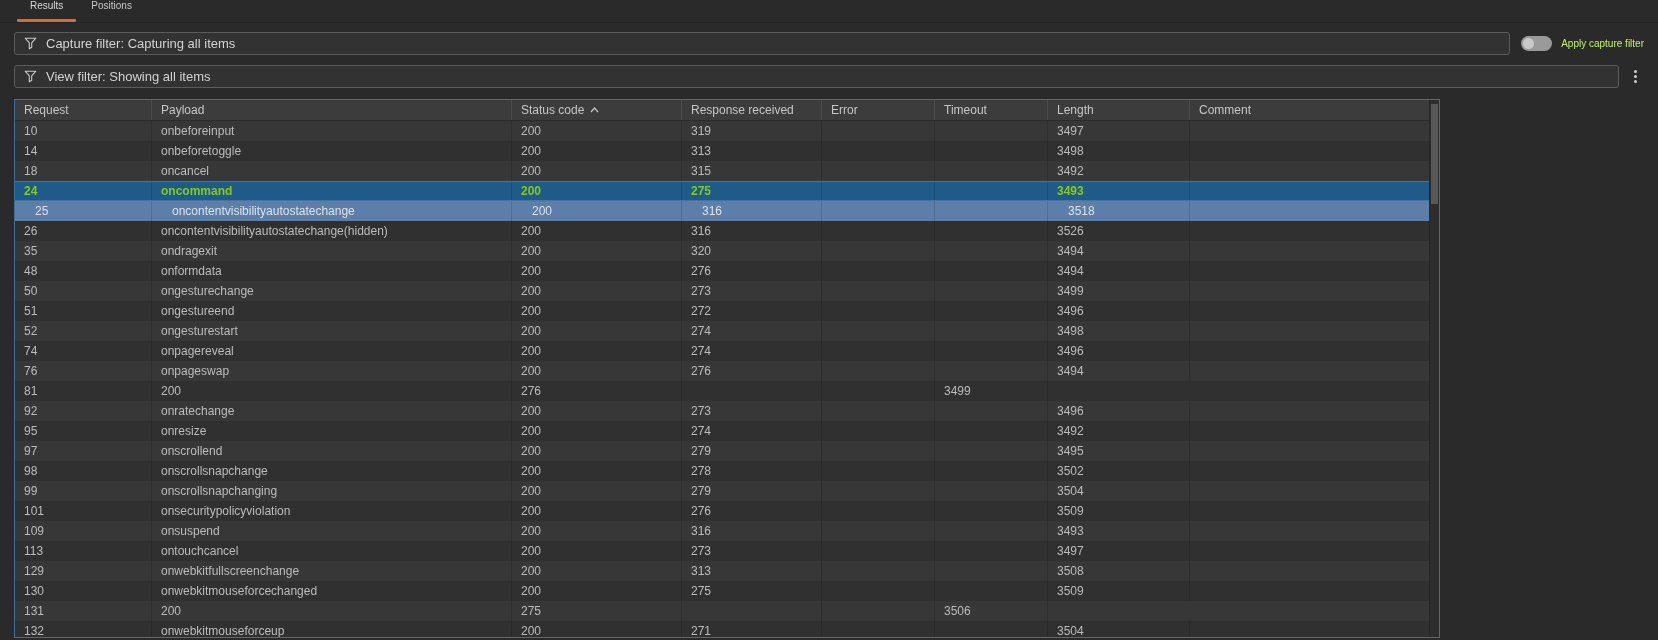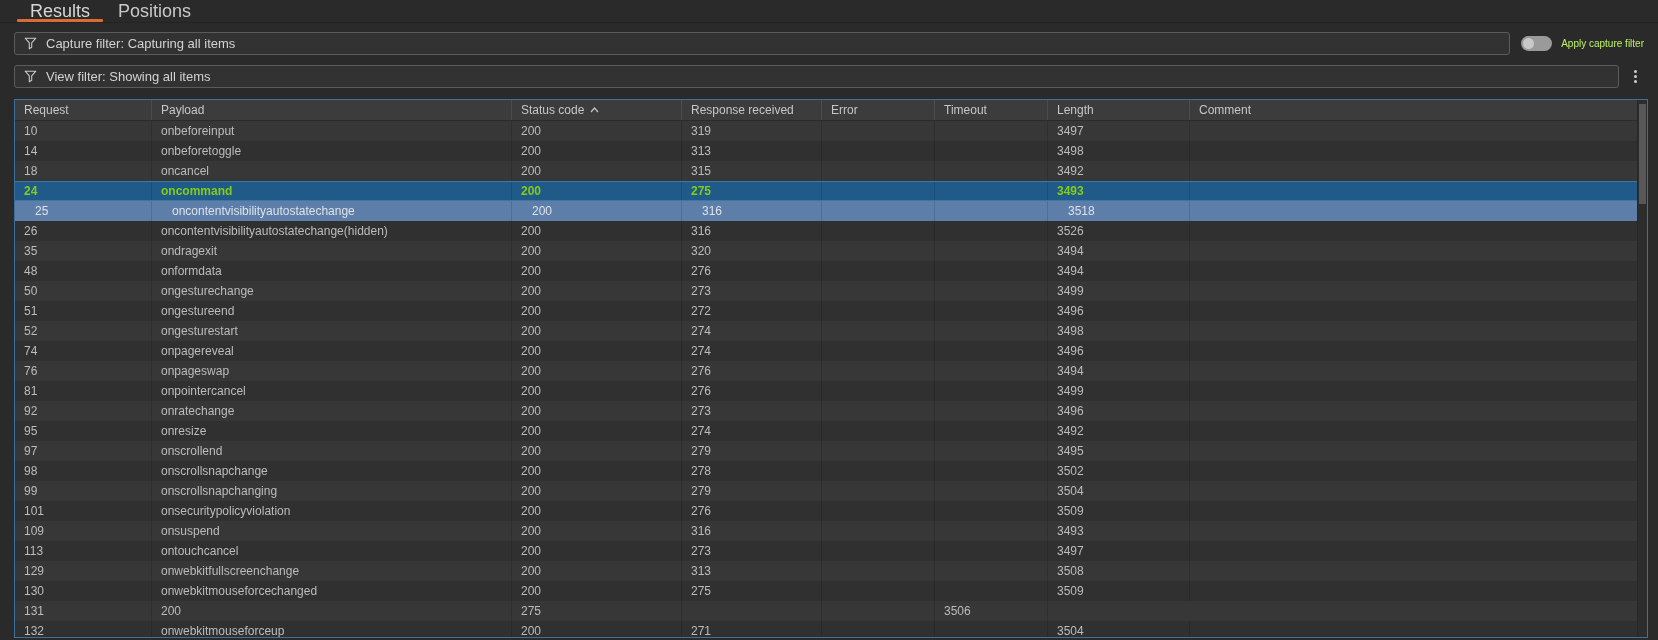--- a/index.html
+++ b/index.html
@@ -5,41 +5,41 @@
   * { margin:0; padding:0; box-sizing:border-box; }
   html,body { width:1658px; height:640px; overflow:hidden; }
   body {
     background:#2a2a2a;
     font-family:"Liberation Sans","DejaVu Sans",sans-serif;
     color:#c9c9c9;
     position:relative;
   }
   
   .tabbar { height:23px; display:flex; align-items:stretch; padding-left:16px; background:#2a2a2a; border-bottom:1px solid #232323; }
-  .tab { padding:0 14px; font-size:18px; color:#c9c9c9; display:flex; align-items:flex-end; position:relative; cursor:default; }
+  .tab { padding:0 14px; font-size:10px; color:#c9c9c9; display:flex; align-items:flex-start; position:relative; cursor:default; }
   .tab.selected { color:#d6d6d6; }
   .tab.selected::after { content:""; position:absolute; left:1px; right:1px; bottom:0; height:3px; background:var(--accent); border-radius:1px; }
   
   .filter-row { display:flex; margin:9px 14px 0 14px; }
   .filter-row.second { margin-top:10px; }
   .filter-input {
     flex:1; height:23px; border:1px solid #5c5c5c; border-radius:3px; background:#323232;
     display:flex; align-items:center; gap:9px; padding:0 9px; font-size:13px; color:#d2d2d2;
     white-space:nowrap; overflow:hidden;
   }
   .funnel { flex:0 0 auto; display:flex; }
   .toggle-wrap { display:flex; align-items:center; gap:9px; margin-left:11px; flex:0 0 auto; }
   .toggle { width:31px; height:15px; border-radius:8px; background:#9a9a9a; position:relative; cursor:pointer; }
   .toggle .knob { position:absolute; left:2px; top:2px; width:11px; height:11px; border-radius:50%; background:#c9c9c9; }
   .toggle-label { font-size:10px; color:#bef264; white-space:nowrap; }
   .kebab { width:18px; height:23px; margin-left:7px; display:flex; flex-direction:column; align-items:center; justify-content:center; gap:2px; cursor:pointer; flex:0 0 auto; }
   .kebab i { width:3px; height:3px; border-radius:50%; background:#cfcfcf; }
   
   .table {
-    position:absolute; left:14px; top:99px; width:1634px; height:539px;
+    position:absolute; left:14px; top:99px; width:1426px; height:539px;
     border:1px solid #3b70a1; background:#303030; overflow:hidden;
   }
   .grid-row {
     display:grid;
     grid-template-columns:137px 360px 170px 140px 113px 113px 142px minmax(0,1fr);
   }
   .thead { height:21px; background:#3c3c3c; border-bottom:1px solid #2b2b2b; }
   .hcell {
     font-size:12px; color:#c6c6c6; padding-left:9px; display:flex; align-items:center; gap:6px;
     border-right:1px solid #4c4c4c; white-space:nowrap; overflow:hidden; cursor:default;
@@ -266,21 +266,20 @@
         <div class="tcell">onpageswap</div>
         <div class="tcell">200</div>
         <div class="tcell">276</div>
         <div class="tcell"></div>
         <div class="tcell"></div>
         <div class="tcell">3494</div>
         <div class="tcell"></div>
       </div>
       <div class="trow grid-row">
         <div class="tcell">81</div>
-        <div class="tcell">onpointercancel</div>
         <div class="tcell">200</div>
         <div class="tcell">276</div>
         <div class="tcell"></div>
         <div class="tcell"></div>
         <div class="tcell">3499</div>
         <div class="tcell"></div>
       </div>
       <div class="trow grid-row">
         <div class="tcell">92</div>
         <div class="tcell">onratechange</div>

